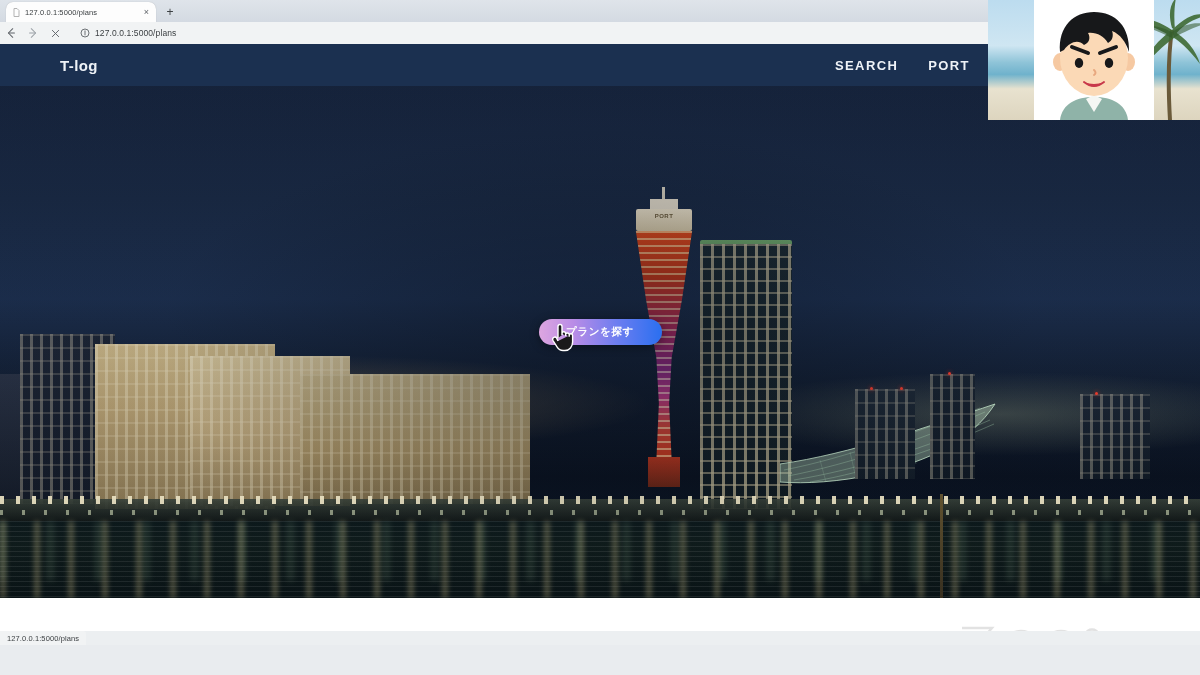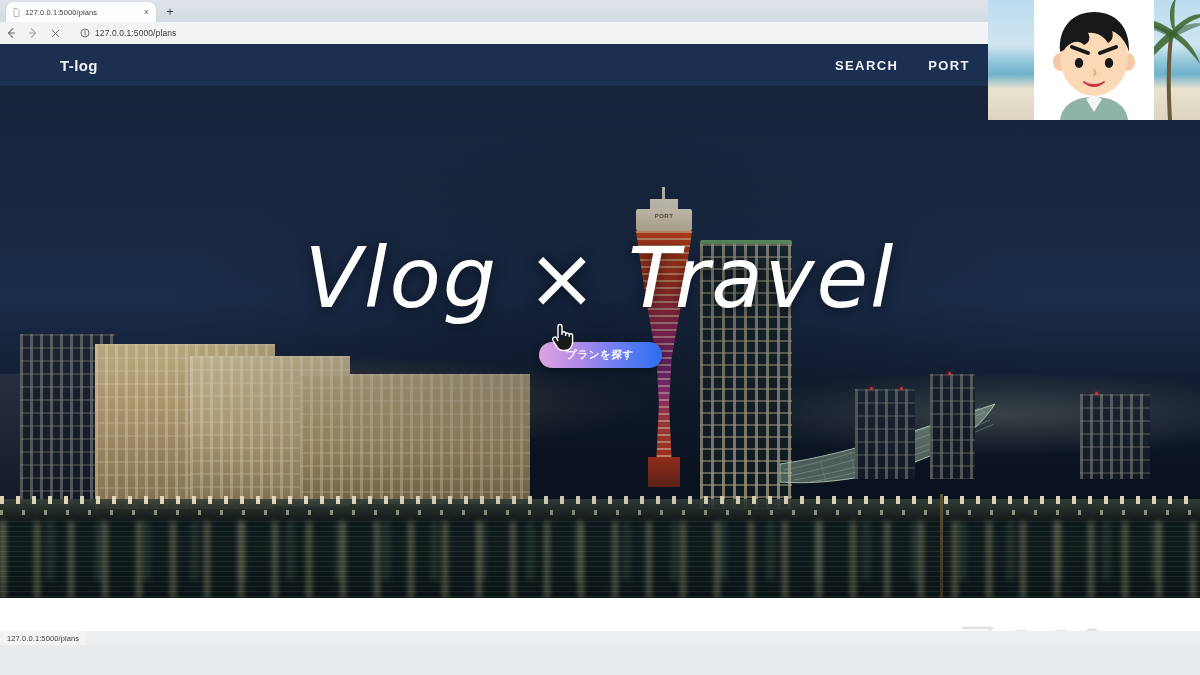--- a/index.html
+++ b/index.html
@@ -351,21 +351,20 @@
       <div class="logo">T-log</div>
       <div class="nav">
         <div class="nav-item">SEARCH</div>
         <div class="nav-item">PORT</div>
         <div class="nav-item">POST</div>
         <div class="nav-item">LOG OUT</div>
       </div>
     </div>
 
     <div class="hero-content">
-      <div class="hero-title">Vlog × Travel</div>
       <div class="cta">
         <span>プランを探す</span>
       </div>
     </div>
 
     <div class="cursor-hand">
       <svg viewBox="0 0 26 32" width="26" height="32">
         <path d="M9 17V5.5a2 2 0 0 1 4 0V14m0-1.5a1.8 1.8 0 0 1 3.6 0V15m0-1.2a1.8 1.8 0 0 1 3.6 0v2m0-1.3a1.7 1.7 0 0 1 3.4 0v6.6c0 4.6-3 8.4-7.6 8.4h-2c-3 0-4.6-1.4-6-3.6l-4-6.4c-.7-1.2-.3-2.5.8-3.1 1-.6 2.2-.3 2.9.7L9 20" fill="#1a1a1a" stroke="#fff" stroke-width="1.4" stroke-linejoin="round"></path>
       </svg>
     </div>

